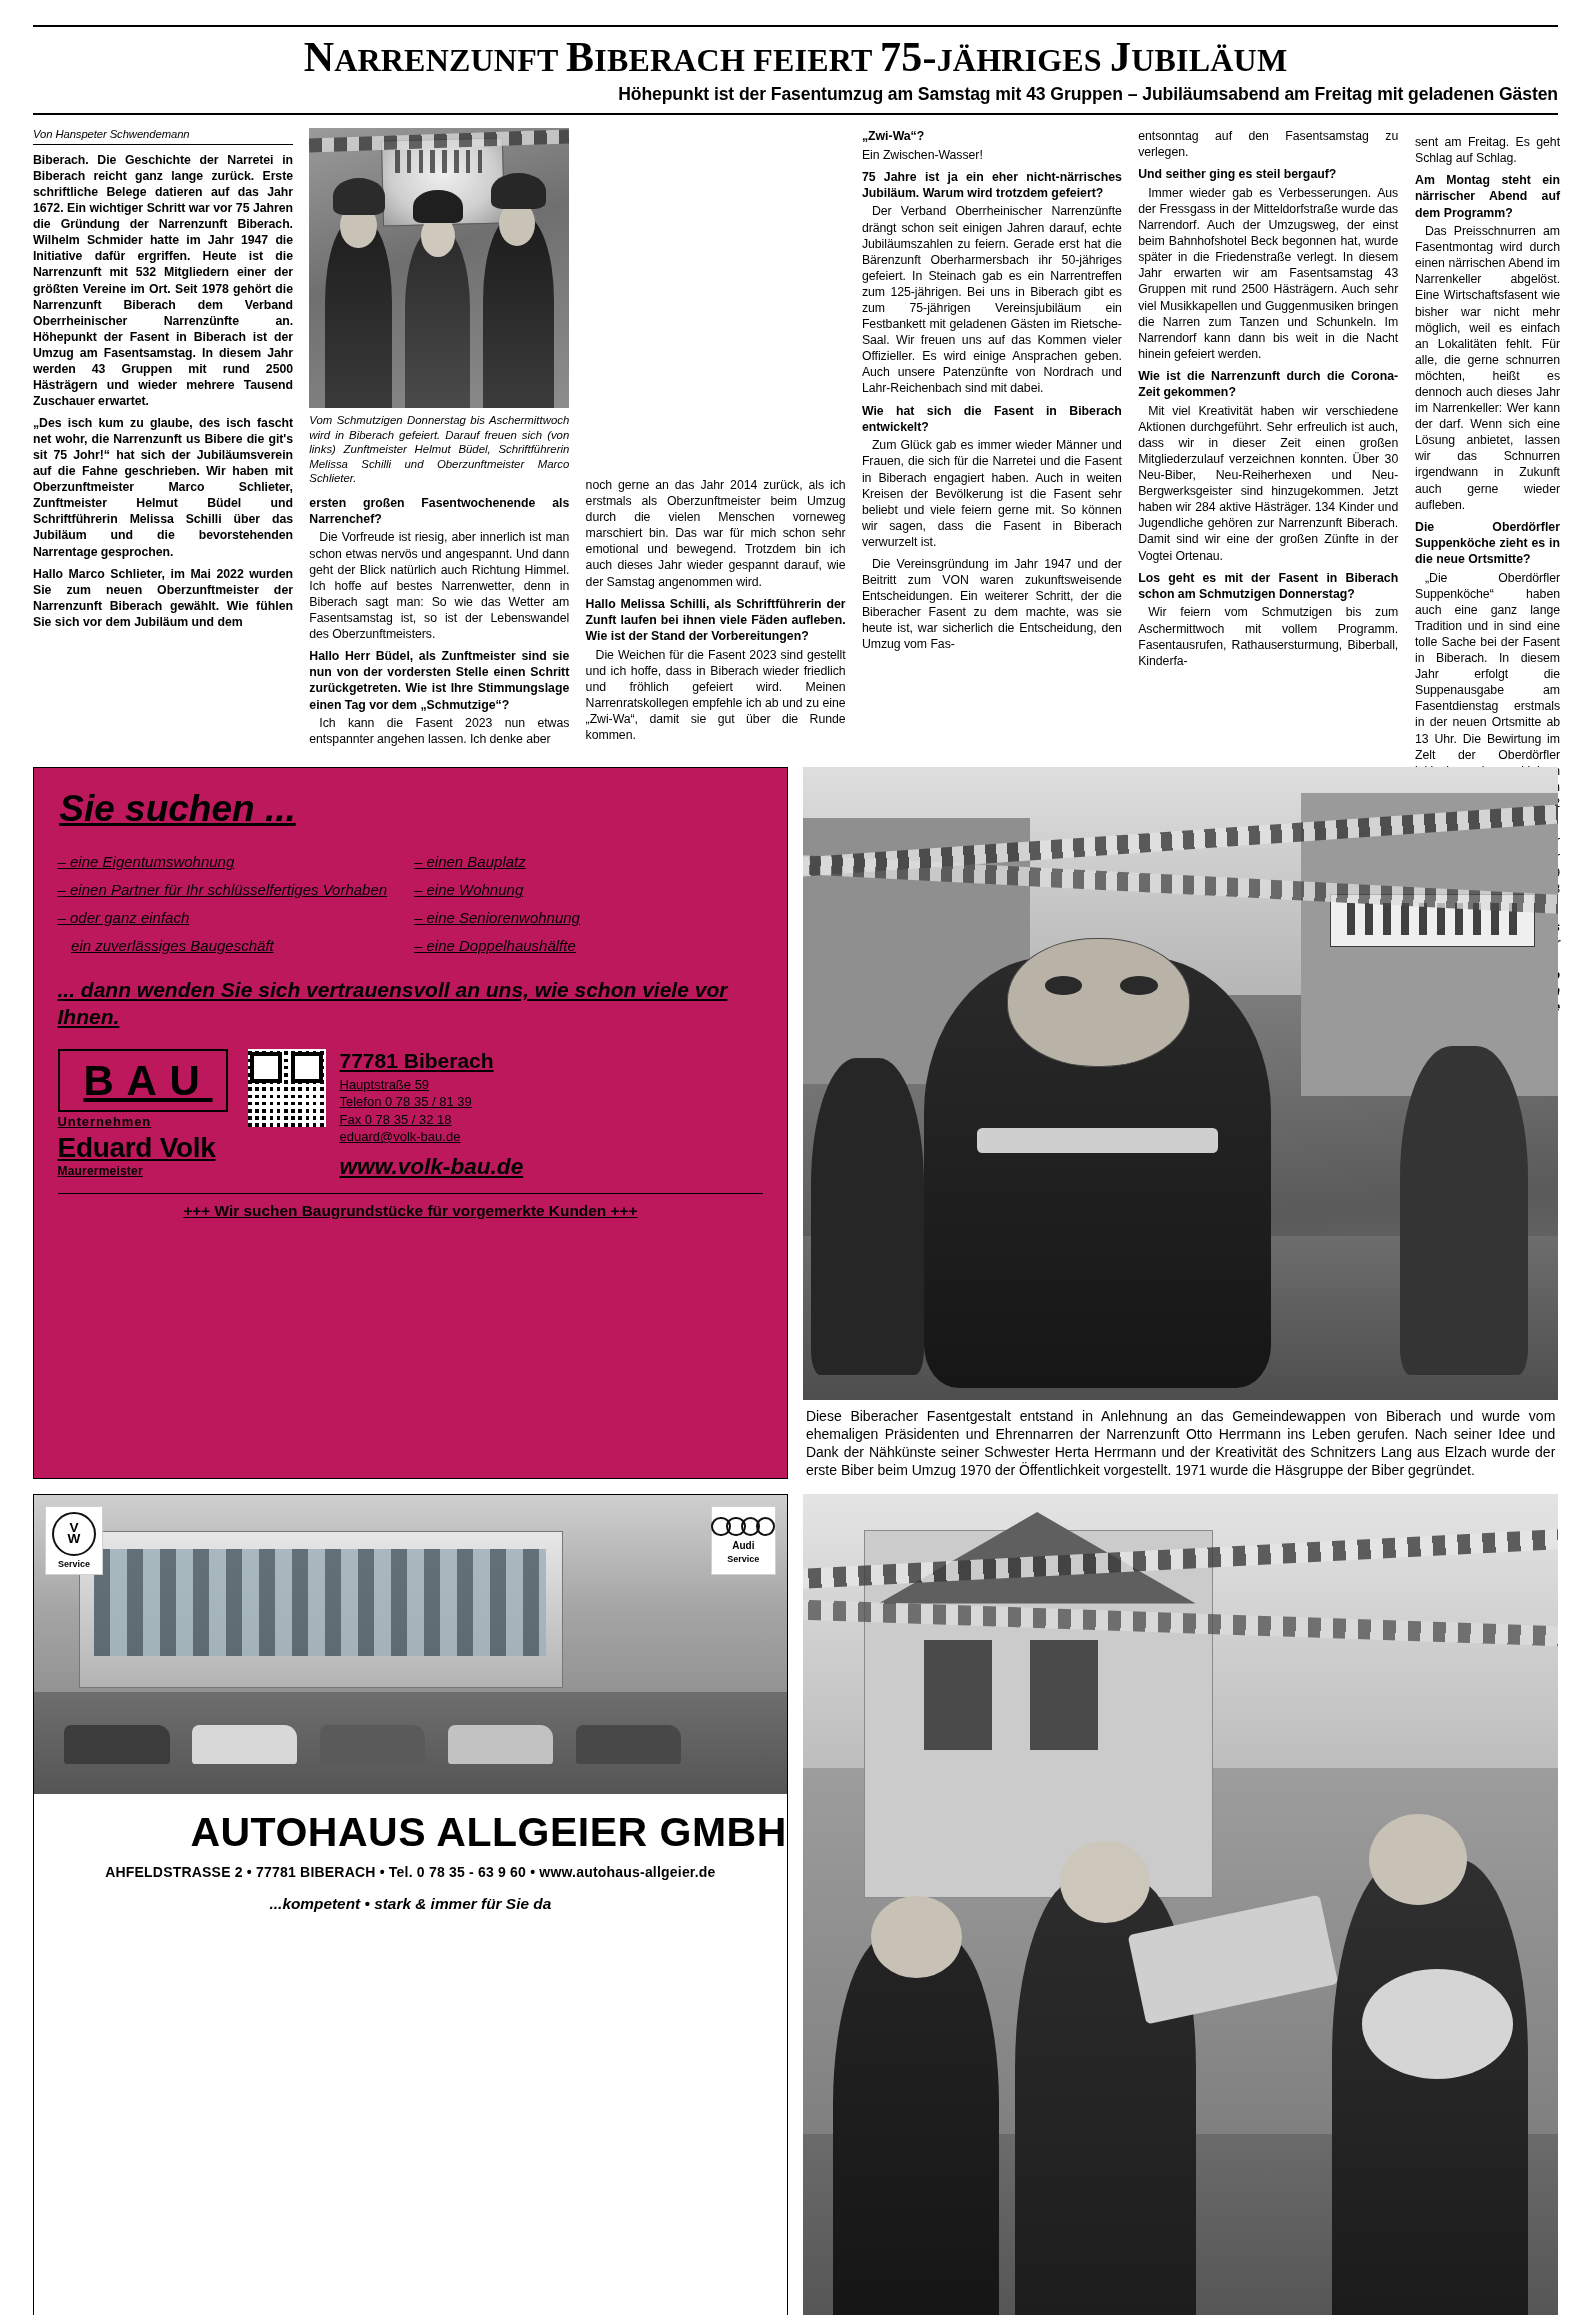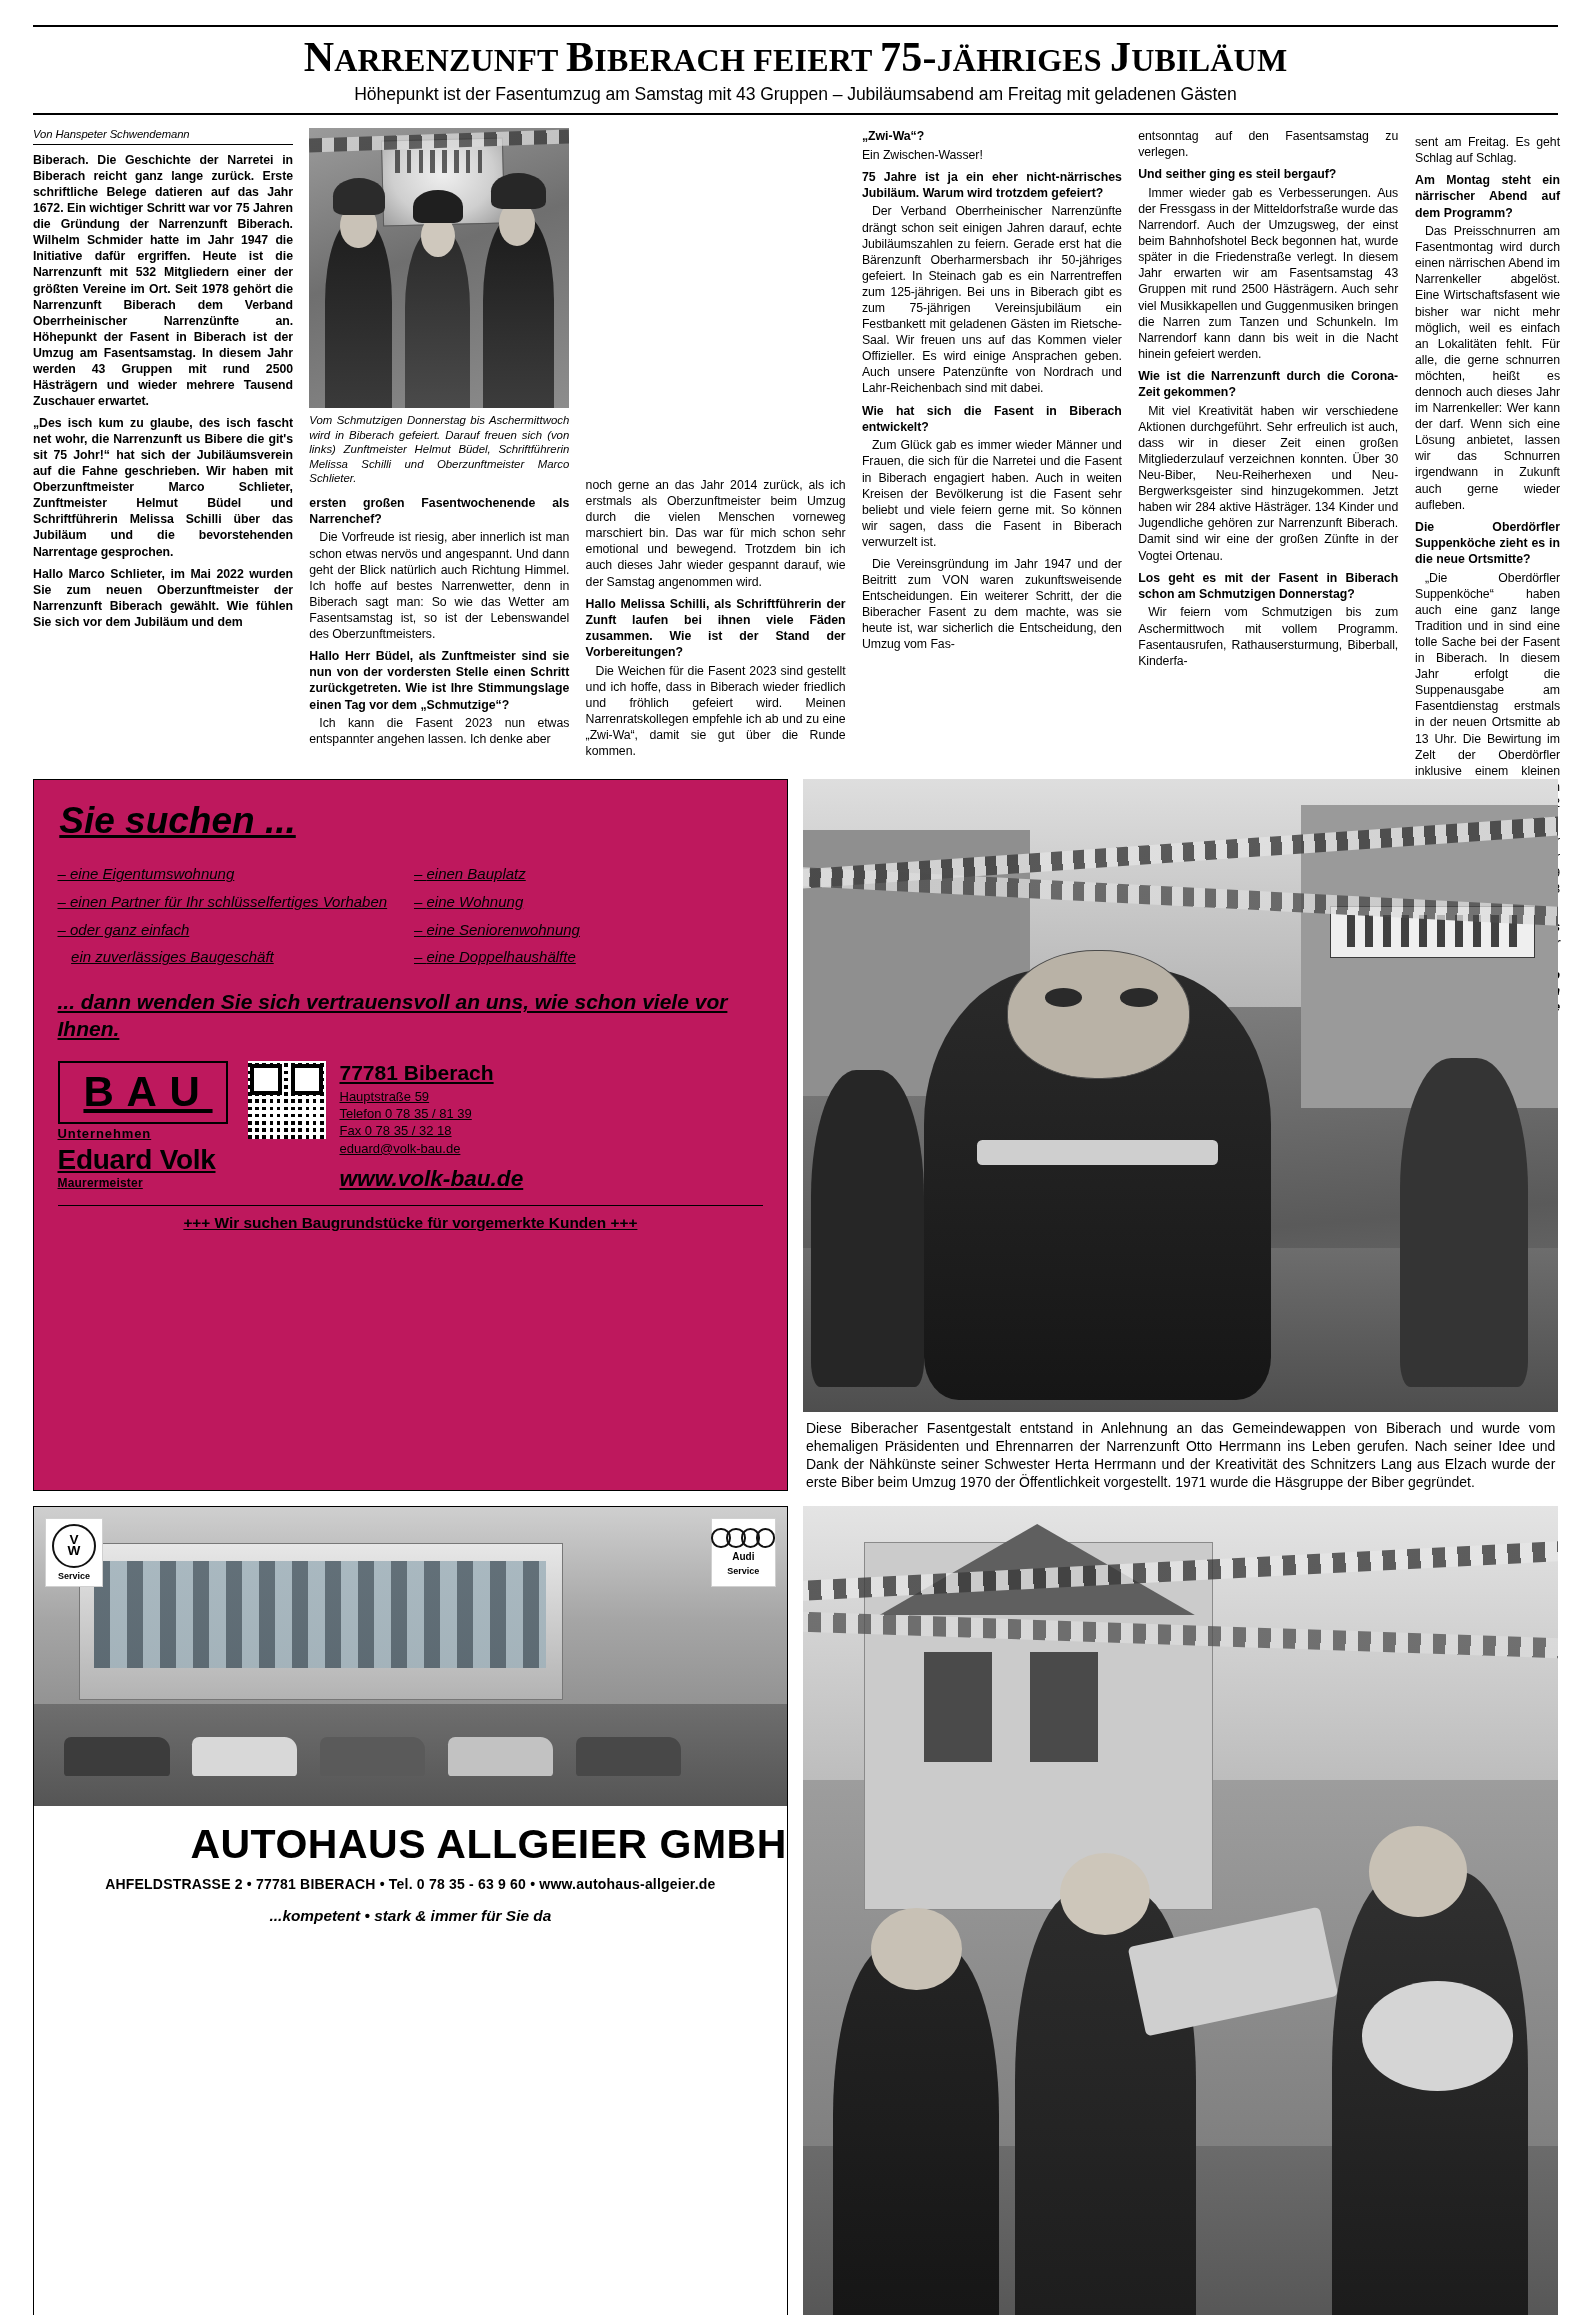--- a/index.html
+++ b/index.html
@@ -37,22 +37,22 @@
     letter-spacing: 0.2px;
     text-align: center;
     margin: 0 0 5.4px 0;
     white-space: nowrap;
   }
   .masthead-title .sc {
     font-size: 32px;
   }
   .masthead-sub {
     font-size: 17.6px;
-    font-weight: normal;
-    text-align: center;
+    font-weight: bold;
+    text-align: right;
     letter-spacing: -0.1px;
     margin: 0;
     white-space: nowrap;
   }
 
   
   .article {
     display: grid;
     grid-template-columns: 260px 260px 260px 260px 260px;
     column-gap: 16.3px;
@@ -346,21 +346,21 @@
       </div>
       <p class="q">ersten großen Fasentwochenende als Narrenchef?</p>
       <p class="body indent">Die Vorfreude ist riesig, aber innerlich ist man schon etwas nervös und angespannt. Und dann geht der Blick natürlich auch Richtung Himmel. Ich hoffe auf bestes Narrenwetter, denn in Biberach sagt man: So wie das Wetter am Fasentsamstag ist, so ist der Lebenswandel des Oberzunftmeisters.</p>
       <p class="q">Hallo Herr Büdel, als Zunftmeister sind sie nun von der vordersten Stelle einen Schritt zurückgetreten. Wie ist Ihre Stimmungslage einen Tag vor dem „Schmutzige“?</p>
       <p class="body indent">Ich kann die Fasent 2023 nun etwas entspannter angehen lassen. Ich denke aber</p>
     </div>
 
     <div class="col">
       <div style="height:349px;"></div>
       <p class="body">noch gerne an das Jahr 2014 zurück, als ich erstmals als Oberzunftmeister beim Umzug durch die vielen Menschen vorneweg marschiert bin. Das war für mich schon sehr emotional und bewegend. Trotzdem bin ich auch dieses Jahr wieder gespannt darauf, wie der Samstag angenommen wird.</p>
-      <p class="q">Hallo Melissa Schilli, als Schriftführerin der Zunft laufen bei ihnen viele Fäden zusammen. Wie ist der Stand der Vorbereitungen?</p>
+      <p class="q">Hallo Melissa Schilli, als Schriftführerin der Zunft laufen bei ihnen viele Fäden aufleben. Wie ist der Stand der Vorbereitungen?</p>
       <p class="body indent">Die Weichen für die Fasent 2023 sind gestellt und ich hoffe, dass in Biberach wieder friedlich und fröhlich gefeiert wird. Meinen Narrenratskollegen empfehle ich ab und zu eine „Zwi-Wa“, damit sie gut über die Runde kommen.</p>
     </div>
 
     <div class="col">
       <p class="q" style="margin-top:0;">„Zwi-Wa“?</p>
       <p class="body">Ein Zwischen-Wasser!</p>
       <p class="q">75 Jahre ist ja ein eher nicht-närrisches Jubiläum. Warum wird trotzdem gefeiert?</p>
       <p class="body indent">Der Verband Oberrheinischer Narrenzünfte drängt schon seit einigen Jahren darauf, echte Jubiläumszahlen zu feiern. Gerade erst hat die Bärenzunft Oberharmersbach ihr 50-jähriges gefeiert. In Steinach gab es ein Narrentreffen zum 125-jährigen. Bei uns in Biberach gibt es zum 75-jährigen Vereinsjubiläum ein Festbankett mit geladenen Gästen im Rietsche-Saal. Wir freuen uns auf das Kommen vieler Offizieller. Es wird einige Ansprachen geben. Auch unsere Patenzünfte von Nordrach und Lahr-Reichenbach sind mit dabei.</p>
       <p class="q">Wie hat sich die Fasent in Biberach entwickelt?</p>
       <p class="body indent">Zum Glück gab es immer wieder Männer und Frauen, die sich für die Narretei und die Fasent in Biberach engagiert haben. Auch in weiten Kreisen der Bevölkerung ist die Fasent sehr beliebt und viele feiern gerne mit. So können wir sagen, dass die Fasent in Biberach verwurzelt ist.</p>

